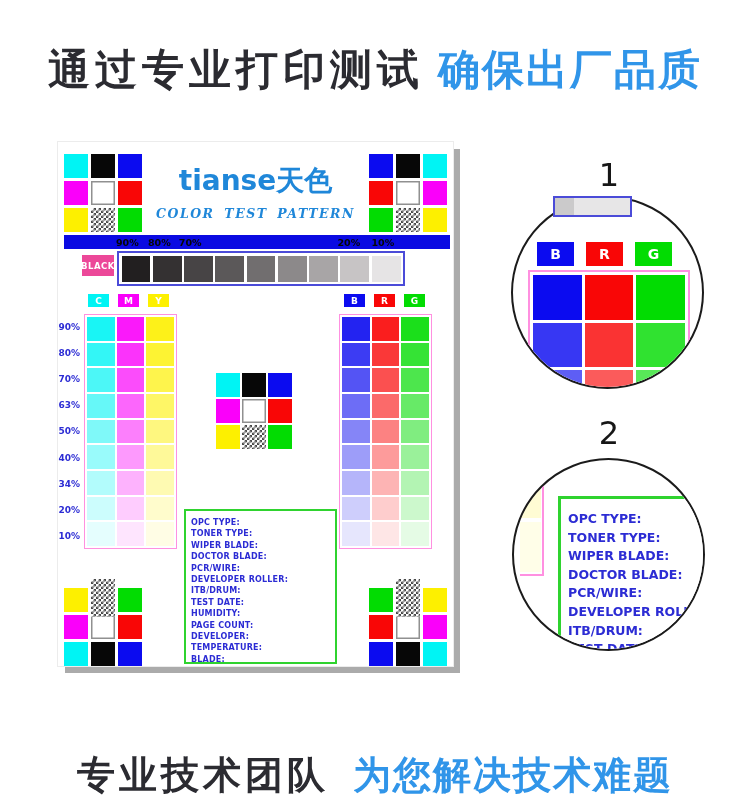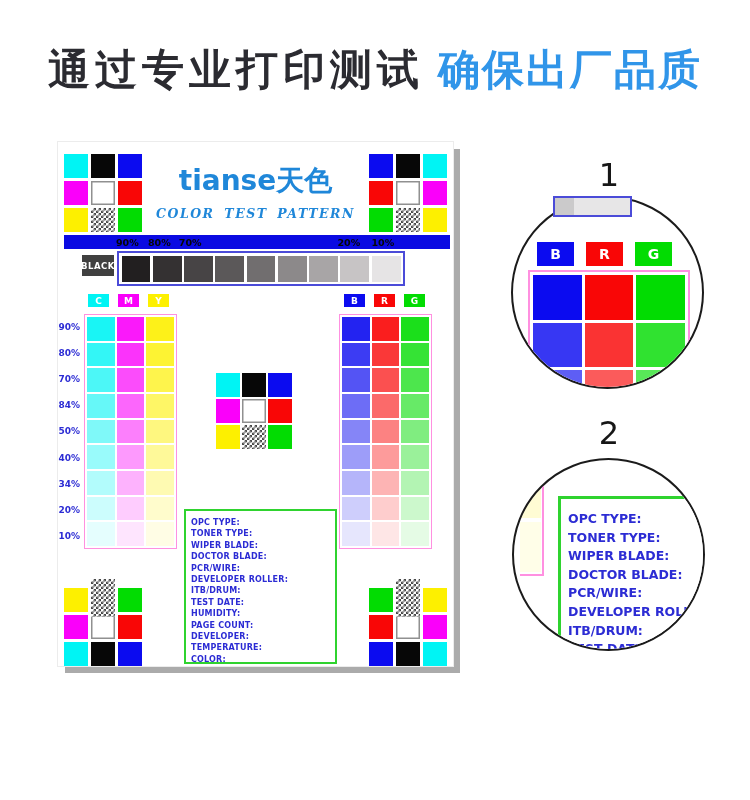--- a/index.html
+++ b/index.html
@@ -33,21 +33,21 @@
   .white-cell{background:#fff;box-shadow:inset 0 0 0 1.5px #909090;}
   .checker{background-image:
       linear-gradient(45deg,#4a4a4a 25%,transparent 25%,transparent 75%,#4a4a4a 75%),
       linear-gradient(45deg,#4a4a4a 25%,#fdfdfd 25%,#fdfdfd 75%,#4a4a4a 75%);
       background-size:5px 5px;background-position:0 0,2.5px 2.5px;background-color:#fdfdfd;}
   .raised{position:relative;margin-top:-9px;height:38px;z-index:2;}
 
   .bluebar{position:absolute;left:6px;top:93px;width:386px;height:14px;background:var(--bar);}
   .bar-label{position:absolute;top:2px;transform:translateX(-50%);font-size:9.5px;font-weight:700;color:#050505;}
 
-  .blackbox{position:absolute;left:24px;top:113px;width:32px;height:21px;background:#404040;color:#fff;
+  .blackbox{position:absolute;left:24px;top:113px;width:32px;height:21px;background:#ec4899;color:#fff;
             font-size:8.5px;font-weight:700;display:flex;align-items:center;justify-content:center;letter-spacing:0.5px;}
   .graystrip{position:absolute;left:59px;top:109px;width:288px;height:35px;border:2px solid var(--stripborder);
              background:#fff;display:flex;gap:2.5px;padding:2.5px;}
   .gray-cell{flex:1;}
 
   .col-headers{position:absolute;display:flex;gap:9px;}
   .col-headers.cmy{left:30px;top:152px;} .col-headers.brg{left:286px;top:152px;}
   .col-header{width:21px;height:13px;color:#fff;font-size:9px;font-weight:700;
               display:flex;align-items:center;justify-content:center;}
 
@@ -175,21 +175,21 @@
 
     <div class="col-headers cmy">
         <div class="col-header" style="background: rgb(0, 244, 244);">C</div>
         <div class="col-header" style="background: rgb(250, 0, 250);">M</div>
         <div class="col-header" style="background: rgb(253, 240, 0);">Y</div>
       </div>
     <div class="row-labels">
         <div class="row-label">90%</div>
         <div class="row-label">80%</div>
         <div class="row-label">70%</div>
-        <div class="row-label">84%</div>
+        <div class="row-label">63%</div>
         <div class="row-label">50%</div>
         <div class="row-label">40%</div>
         <div class="row-label">34%</div>
         <div class="row-label">20%</div>
         <div class="row-label">10%</div>
       </div>
     <div class="fade-grid cmy">
         <div class="cell" style="background: rgba(0, 244, 244, 0.9);"></div>
         <div class="cell" style="background: rgba(250, 0, 250, 0.9);"></div>
         <div class="cell" style="background: rgba(253, 240, 0, 0.9);"></div>
@@ -272,21 +272,21 @@
         <div class="info-item">WIPER BLADE:</div>
         <div class="info-item">DOCTOR BLADE:</div>
         <div class="info-item">PCR/WIRE:</div>
         <div class="info-item">DEVELOPER ROLLER:</div>
         <div class="info-item">ITB/DRUM:</div>
         <div class="info-item">TEST DATE:</div>
         <div class="info-item">HUMIDITY:</div>
         <div class="info-item">PAGE COUNT:</div>
         <div class="info-item">DEVELOPER:</div>
         <div class="info-item">TEMPERATURE:</div>
-        <div class="info-item">COLOR:</div>
+        <div class="info-item">BLADE:</div>
       </div>
   </div>
 
   <div class="callout-num num1">1</div>
   <div class="circle circle1">
     <div class="clip">
       <div class="c1-headers col-headers">
           <div class="col-header" style="background: rgb(11, 11, 240);">B</div>
           <div class="col-header" style="background: rgb(249, 6, 6);">R</div>
           <div class="col-header" style="background: rgb(2, 220, 2);">G</div>
@@ -322,13 +322,16 @@
           <div class="c2-item">WIPER BLADE:</div>
           <div class="c2-item">DOCTOR BLADE:</div>
           <div class="c2-item">PCR/WIRE:</div>
           <div class="c2-item">DEVELOPER ROLLER:</div>
           <div class="c2-item">ITB/DRUM:</div>
           <div class="c2-item">TEST DATE:</div>
         </div>
     </div>
   </div>
 
+  <div class="footline">
+    <span class="black">专业技术团队</span><span class="blue">为您解决技术难题</span>
+  </div>
 </div>
 
 </body></html>

